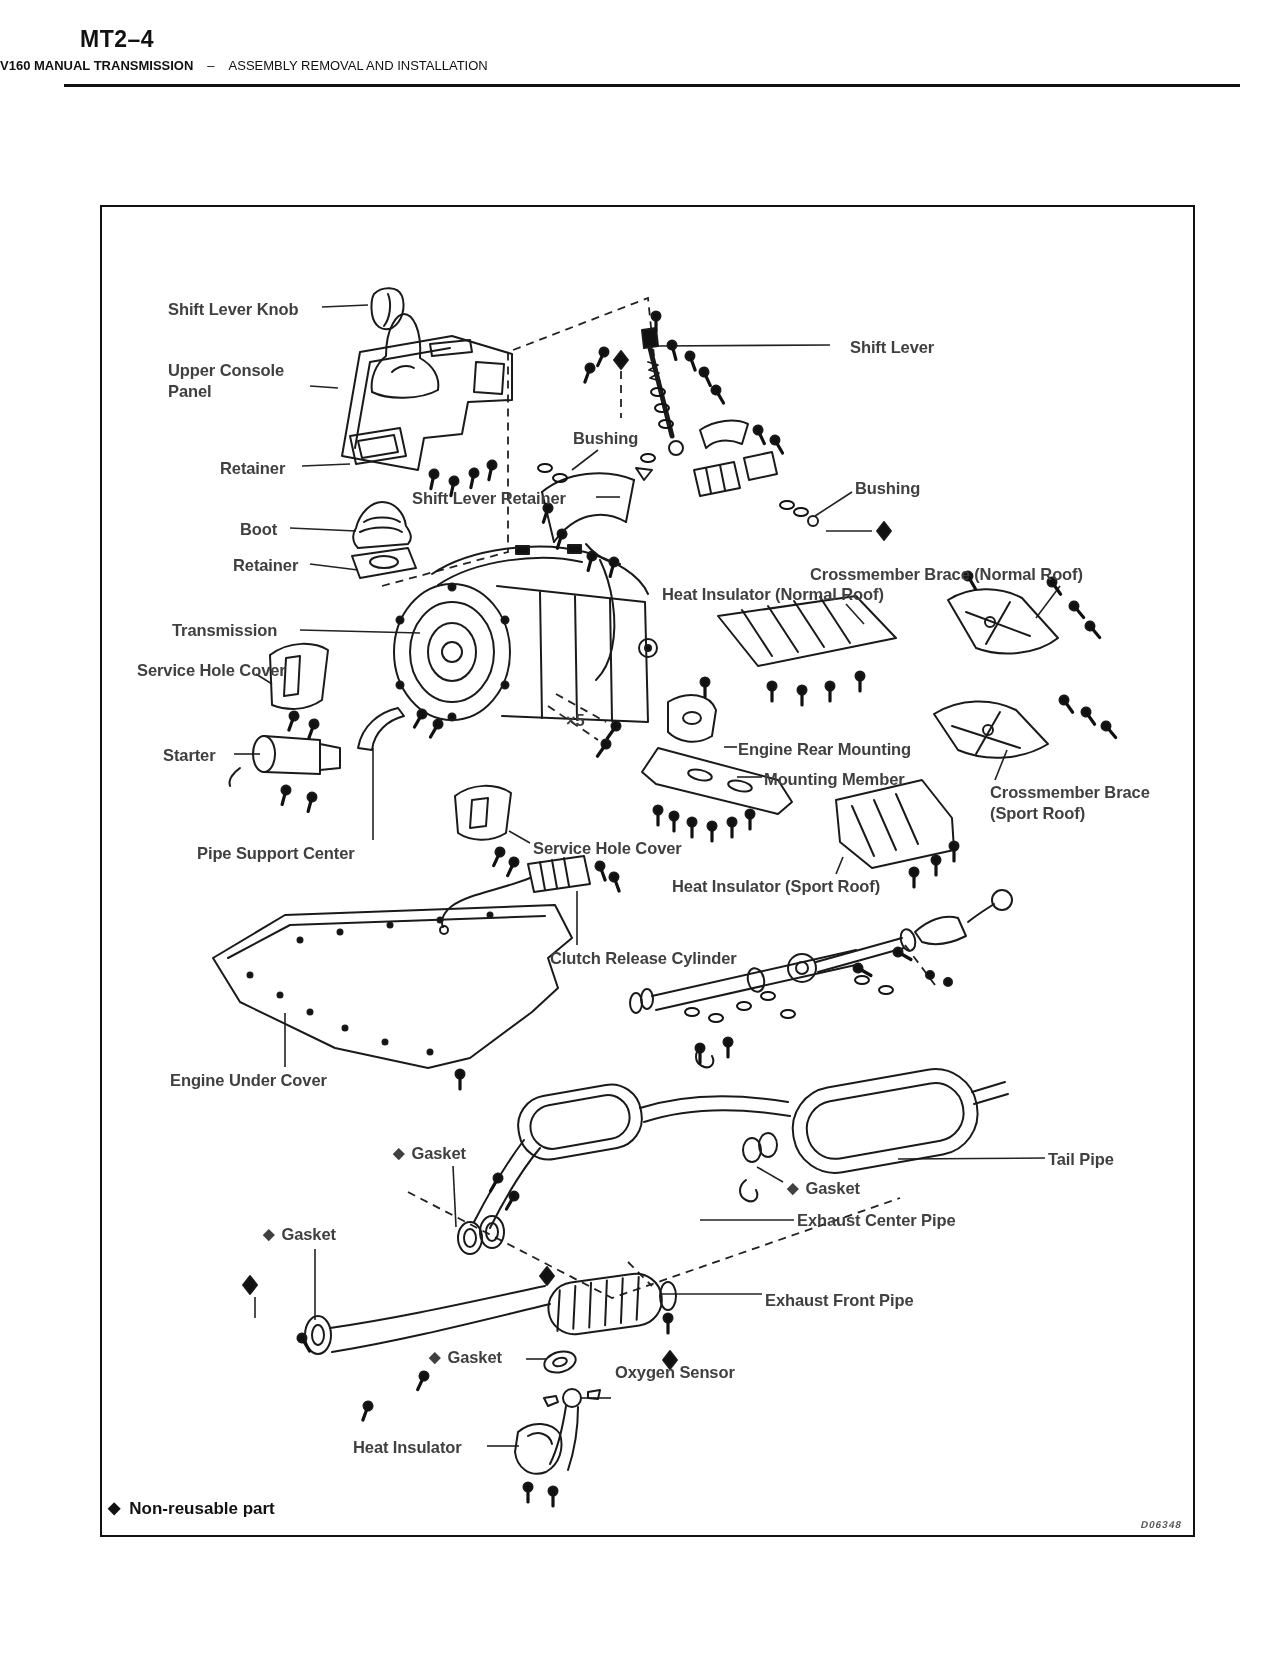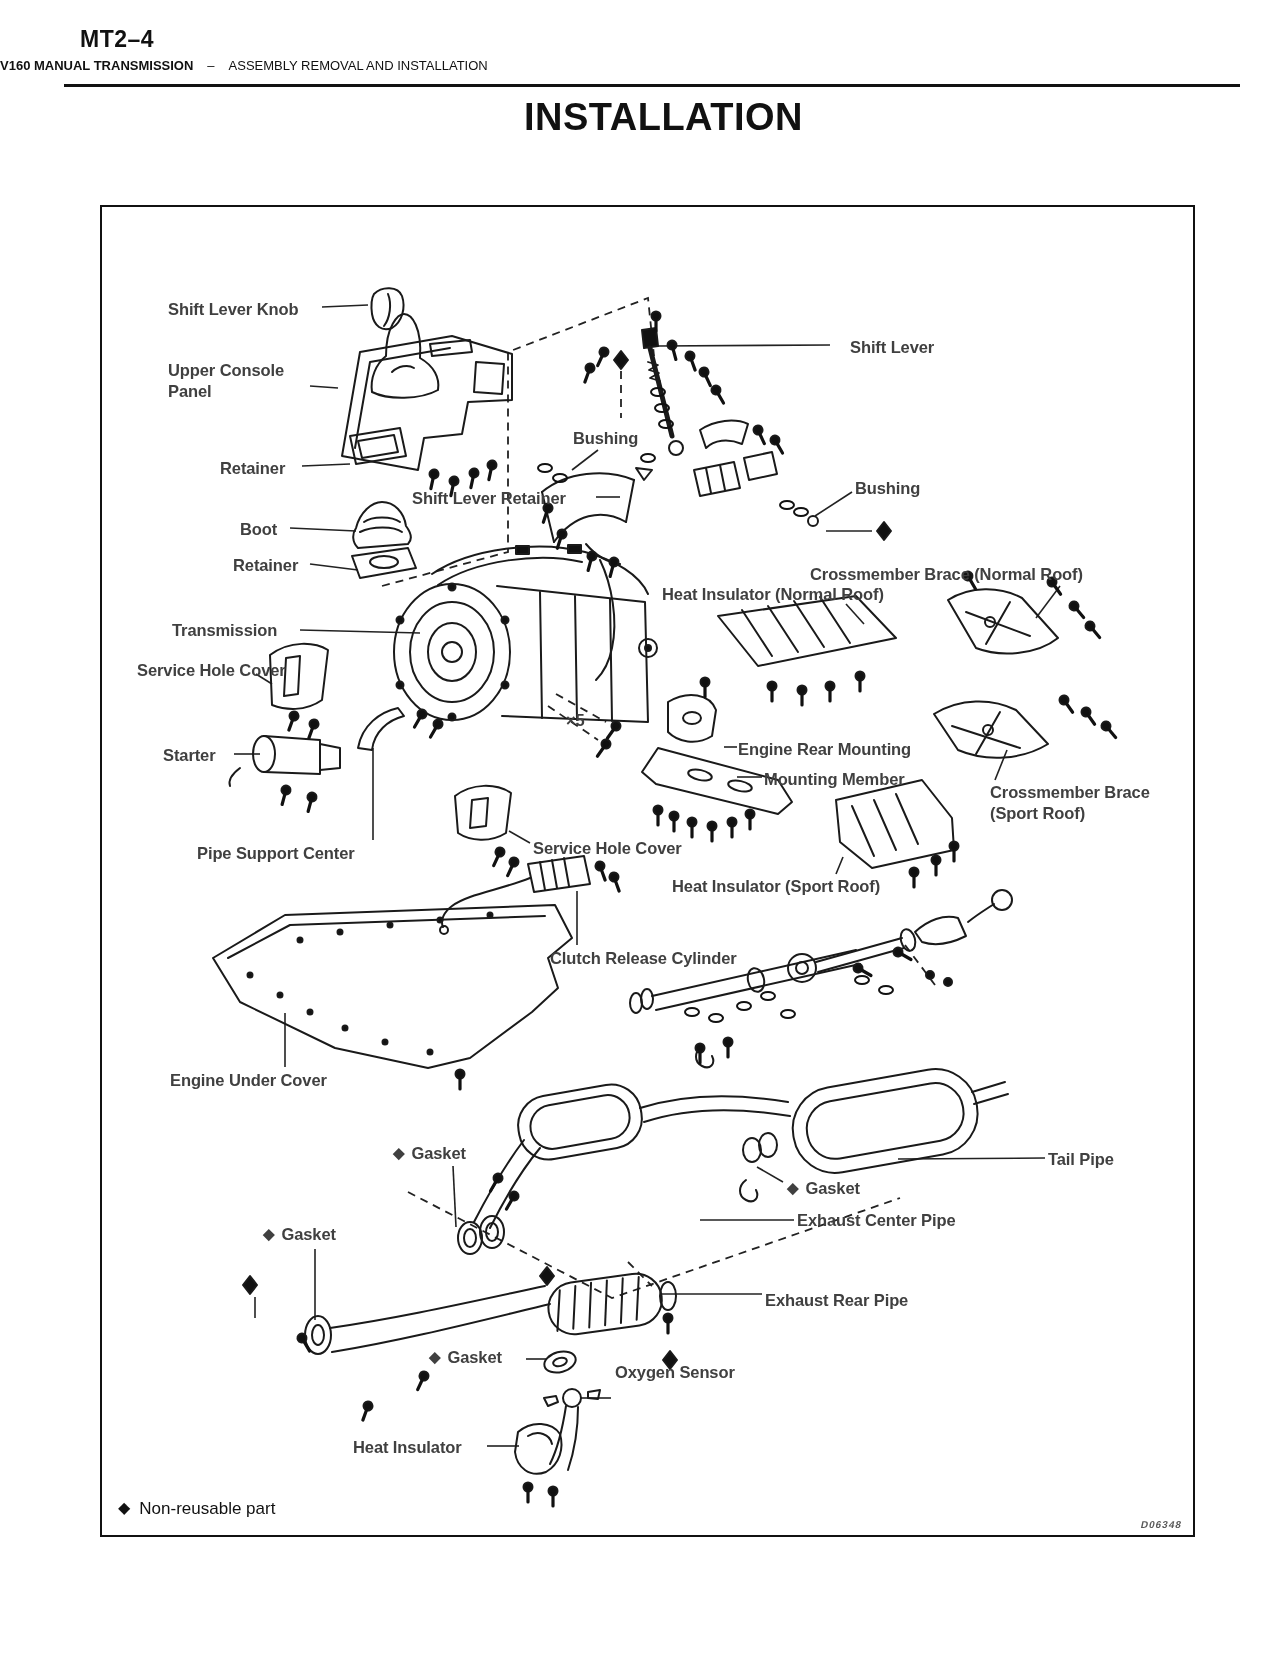--- a/index.html
+++ b/index.html
@@ -11,37 +11,36 @@
   .running-head{position:absolute;left:0;top:58px;width:100%;text-align:left;font-size:13px;white-space:nowrap;}
   .running-head .bold{font-weight:bold;}
   .running-head .sep{margin:0 14px;}
   .head-rule{position:absolute;left:64px;right:64px;top:84px;height:3px;background:#111;}
   .doc-title{position:absolute;left:524px;top:88px;font-size:38px;font-weight:bold;line-height:1.55;letter-spacing:.5px;}
   .fig-box{position:absolute;left:100px;top:205px;width:1091px;height:1328px;border:2px solid #111;}
   .art{position:absolute;left:0;top:0;width:1280px;height:1656px;pointer-events:none;}
   .lbl{position:absolute;font-size:16.5px;font-weight:bold;color:#404040;line-height:1.26;white-space:nowrap;letter-spacing:-.1px;}
   .wrap{white-space:normal;}
   .dmd{font-size:15px;margin-right:7px;position:relative;top:-1px;}
-  .legend{position:absolute;left:108px;top:1499px;font-size:17px;font-weight:normal;margin-left:10px;}
+  .legend{position:absolute;left:108px;top:1499px;font-size:17px;font-weight:bold;}
   .legend .dmd{font-size:16px;margin-right:9px;}
   .fig-code{position:absolute;left:1141px;top:1519px;font-size:10px;font-weight:bold;color:#3c3c3c;letter-spacing:1px;transform:skewX(-12deg);opacity:.85;}
 </style>
 </head>
 <body>
 
 <div class="page">
 
   <div class="mt-code">MT2–4</div>
   <div class="running-head">
     <span class="bold">V160 MANUAL TRANSMISSION</span><span class="sep">–</span><span>ASSEMBLY REMOVAL AND INSTALLATION</span>
   </div>
   <div class="head-rule"></div>
 
   <div class="doc-title">
-    <div>INSTALLATION</div>
   </div>
 
   <div class="fig-box"></div>
 
   <svg class="art" viewBox="0 0 1280 1656">
     <defs>
       <g id="bolt">
         <circle cx="0" cy="0" r="4.5" fill="#111"></circle>
         <line x1="0" y1="3" x2="0" y2="15" stroke="#111" stroke-width="3.2"></line>
       </g>
@@ -455,21 +454,21 @@
   <div class="lbl" style="left:533px;top:838px">Service Hole Cover</div>
   <div class="lbl" style="left:672px;top:876px">Heat Insulator (Sport Roof)</div>
   <div class="lbl" style="left:197px;top:843px">Pipe Support Center</div>
   <div class="lbl" style="left:550px;top:948px">Clutch Release Cylinder</div>
   <div class="lbl" style="left:170px;top:1070px">Engine Under Cover</div>
 
   <div class="lbl" style="left:393px;top:1143px"><span class="dmd">◆</span><span>Gasket</span></div>
   <div class="lbl" style="left:1048px;top:1149px">Tail Pipe</div>
   <div class="lbl" style="left:787px;top:1178px"><span class="dmd">◆</span><span>Gasket</span></div>
   <div class="lbl" style="left:797px;top:1210px">Exhaust Center Pipe</div>
-  <div class="lbl" style="left:765px;top:1290px">Exhaust Rear Pipe</div>
+  <div class="lbl" style="left:765px;top:1290px">Exhaust Front Pipe</div>
   <div class="lbl" style="left:263px;top:1224px"><span class="dmd">◆</span><span>Gasket</span></div>
   <div class="lbl" style="left:429px;top:1347px"><span class="dmd">◆</span><span>Gasket</span></div>
   <div class="lbl" style="left:615px;top:1362px">Oxygen Sensor</div>
   <div class="lbl" style="left:353px;top:1437px">Heat Insulator</div>
 
   <div class="legend">
     <span class="dmd">◆</span><span>Non-reusable part</span>
   </div>
 
   <div class="fig-code">D06348</div>

